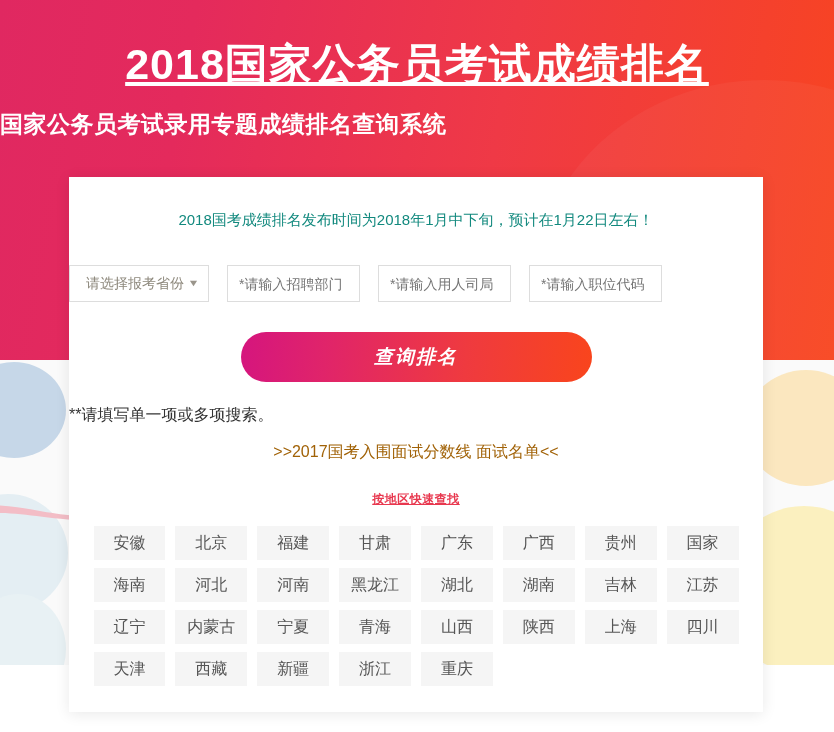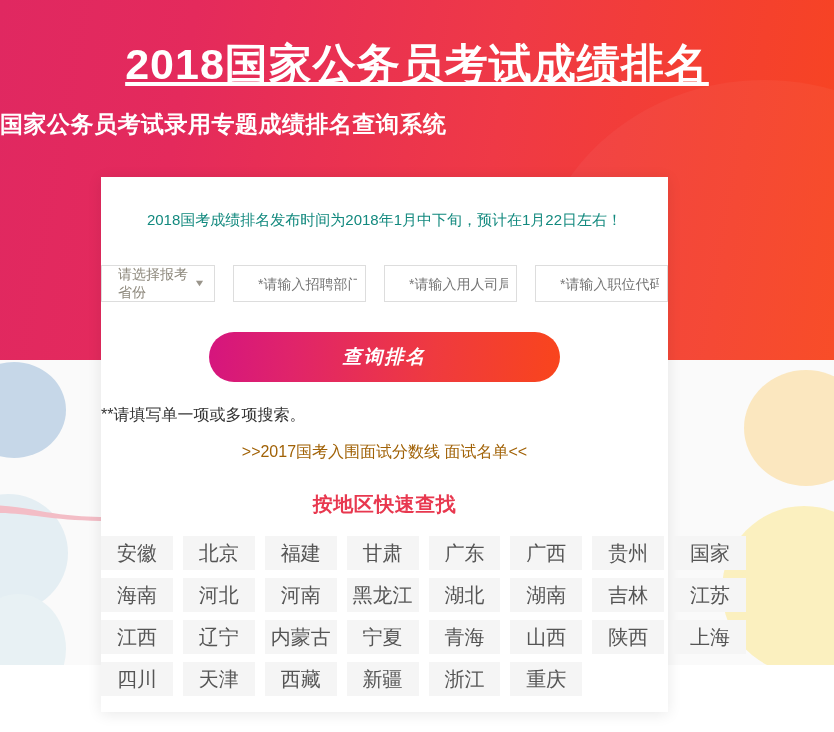--- a/index.html
+++ b/index.html
@@ -88,41 +88,40 @@
     letter-spacing: 0.5px;
     line-height: 32px;
     white-space: nowrap;
   }
 
   
   .card {
     position: absolute;
     left: 69px;
     top: 177px;
-    width: 567px;
+    width: 694px;
     height: 535px;
     background: #ffffff;
     box-shadow: 0 2px 14px rgba(0,0,0,0.09);
-    margin-left: 32px;
   }
 
   .notice {
     margin-top: 32px;
     text-align: center;
     color: #12897e;
     font-size: 15px;
     line-height: 22px;
     white-space: nowrap;
   }
 
   
   .form-row {
     margin-top: 34px;
     display: flex;
-    justify-content: flex-end;
+    justify-content: flex-start;
     align-items: center;
     gap: 18px;
   }
   .field {
     height: 37px;
     border: 1px solid #dddddd;
     background: #ffffff;
     display: flex;
     align-items: center;
     font-size: 14px;
@@ -135,21 +134,21 @@
     color: #8d887c;
   }
   .select-caret {
     font-size: 9px;
     color: #9a958b;
     transform: scaleX(1.35);
     line-height: 1;
   }
   .field-input {
     width: 133px;
-    padding: 0 8px 0 24px;
+    padding: 0 8px 0 11px;
     color: #701a75;
   }
 
   
   .btn-wrap { margin-top: 30px; display: flex; justify-content: center; }
   .search-btn {
     width: 351px;
     height: 50px;
     border: none;
     border-radius: 25px;
@@ -179,36 +178,37 @@
     font-size: 16px;
     text-decoration: none;
     cursor: pointer;
   }
 
   
   .region-title {
     margin-top: 28px;
     text-align: center;
     color: #e8384f;
-    font-size: 20px;
+    font-size: 12px;
     font-weight: bold;
     letter-spacing: 0.5px;
+    text-decoration: underline;
   }
   .region-grid {
     margin: 18px auto 0 auto;
     width: 645px;
     display: grid;
     grid-template-columns: repeat(8, 1fr);
     gap: 8px 10px;
   }
   .region-cell {
     height: 34px;
     background: #f5f5f5;
     color: #555555;
-    font-size: 20px;
+    font-size: 16px;
     display: flex;
     align-items: center;
     justify-content: center;
     cursor: pointer;
     user-select: none;
   }
 </style>
 </head>
 <body>
 
@@ -267,21 +267,20 @@
         <div class="region-cell">贵州</div>
         <div class="region-cell">国家</div>
         <div class="region-cell">海南</div>
         <div class="region-cell">河北</div>
         <div class="region-cell">河南</div>
         <div class="region-cell">黑龙江</div>
         <div class="region-cell">湖北</div>
         <div class="region-cell">湖南</div>
         <div class="region-cell">吉林</div>
         <div class="region-cell">江苏</div>
-        <div class="region-cell">江西</div>
         <div class="region-cell">辽宁</div>
         <div class="region-cell">内蒙古</div>
         <div class="region-cell">宁夏</div>
         <div class="region-cell">青海</div>
         <div class="region-cell">山西</div>
         <div class="region-cell">陕西</div>
         <div class="region-cell">上海</div>
         <div class="region-cell">四川</div>
         <div class="region-cell">天津</div>
         <div class="region-cell">西藏</div>

